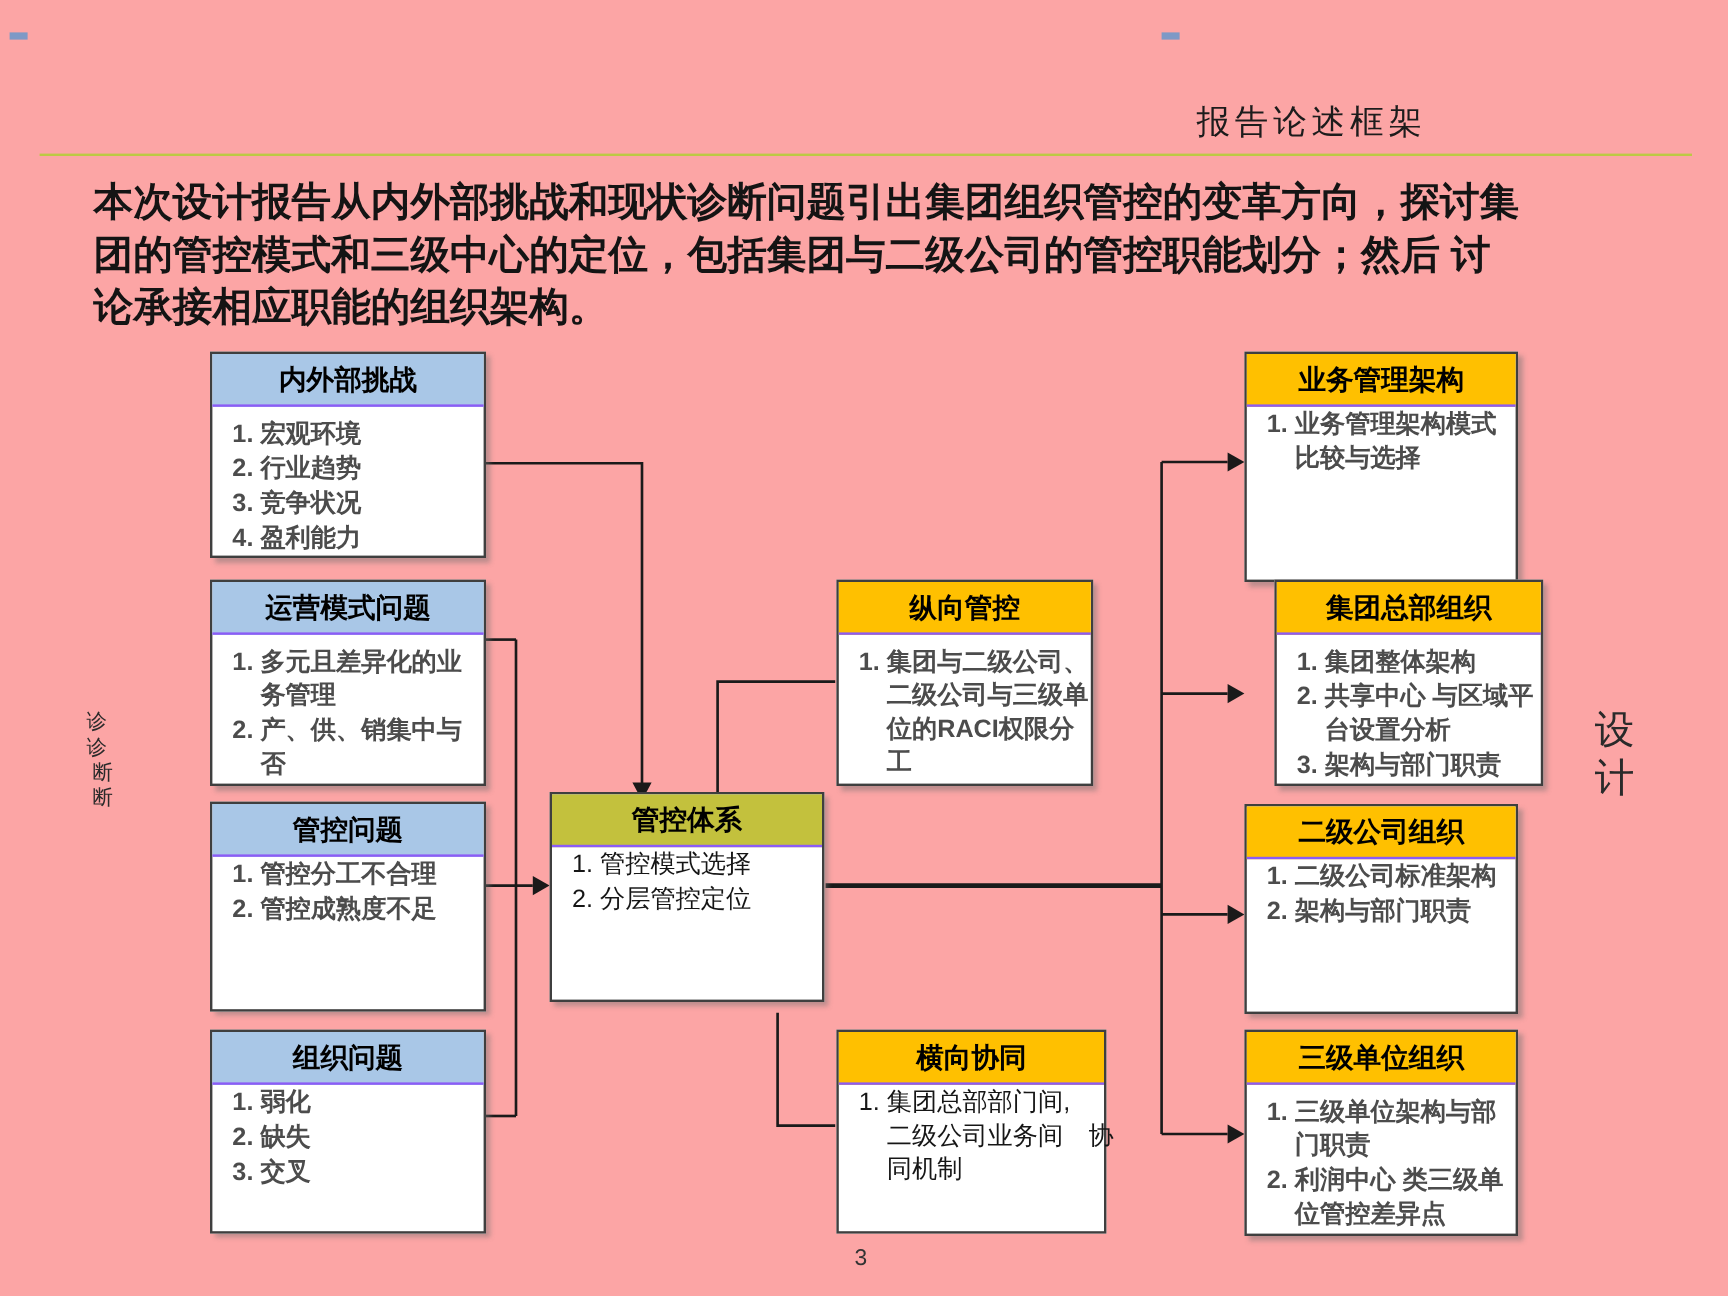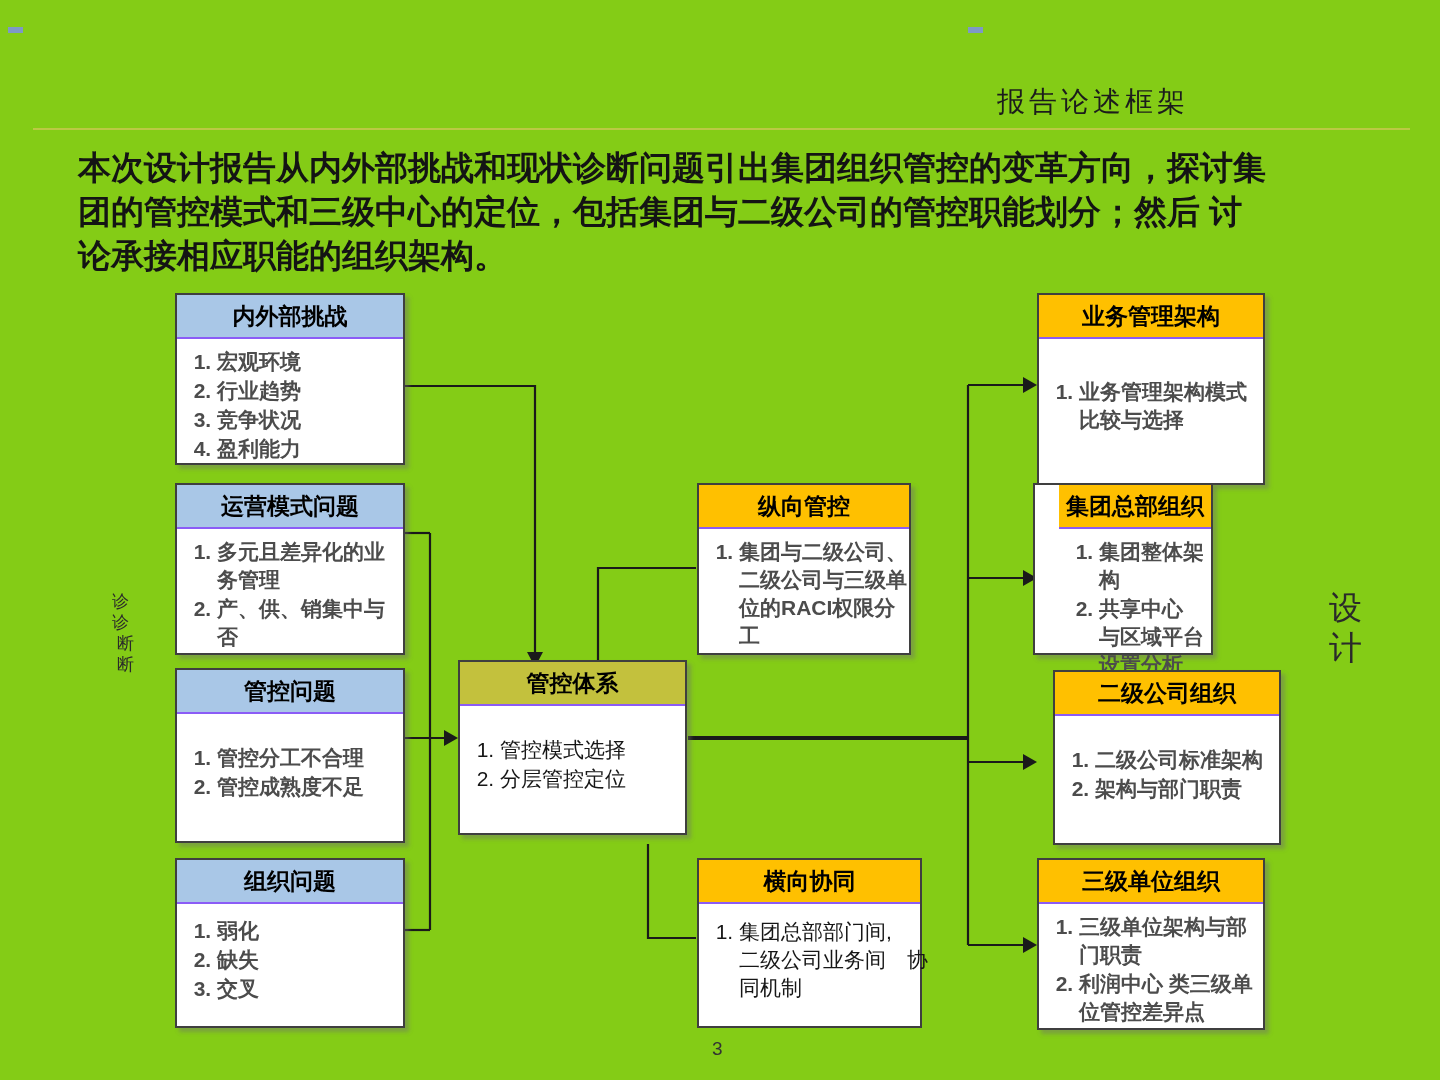--- a/index.html
+++ b/index.html
@@ -1,41 +1,41 @@
 <!DOCTYPE html>
 <html><head>
 <meta charset="utf-8">
 <style>
   html,body{margin:0;padding:0;background:#fff;}
-  #slide{position:relative;width:1440px;height:1080px;background:#84cc16;overflow:hidden;
+  #slide{position:relative;width:1440px;height:1080px;background:#fca5a5;overflow:hidden;
          font-family:"Liberation Sans","DejaVu Sans",sans-serif;color:#1a1a1a;}
   .corner-mark{position:absolute;width:15px;height:6px;background:#7e99c6;}
   #slide-title{position:absolute;left:997px;top:83px;font-size:28px;letter-spacing:4px;color:#1c1c1c;}
   #title-rule{position:absolute;left:33px;top:128px;width:1377px;height:2px;background:#bcc944;}
   #intro{position:absolute;left:78px;top:146px;width:1330px;font-size:33px;line-height:44px;
          font-weight:600;color:#141414;white-space:pre-line;}
   #page-num{position:absolute;left:712px;top:1038px;font-size:19px;color:#333;}
 
   .vlabel{position:absolute;word-break:break-all;color:#2a2a2a;}
-  #diag-label{left:72px;top:591px;width:20px;font-size:17px;line-height:21px;margin-left:40px;}
+  #diag-label{left:72px;top:591px;width:20px;font-size:17px;line-height:21px;}
   #diag-label .part2{display:inline-block;margin-left:5px;}
   #design-label{left:1326px;top:588px;width:36px;font-size:33px;line-height:40px;font-weight:500;text-align:right;}
 
   .box{position:absolute;box-sizing:border-box;border:2px solid #3f3f3f;background:#fff;
        box-shadow:4px 4px 4px rgba(110,110,110,.45);display:flex;flex-direction:column;}
   .box-header{flex:0 0 auto;border-bottom:2px solid #8b5cf6;text-align:center;font-weight:bold;
               font-size:23px;color:#000;padding:6px 0 5px;}
   .hdr-blue{background:#a9c7e7;}
   .hdr-orange{background:#ffc000;}
   .hdr-olive{background:#c3c13d;}
   .box-body{flex:1 1 auto;padding:8px 2px 4px 6px;overflow:visible;}
   .box-body ol{margin:0;padding-left:34px;font-size:21px;line-height:28px;color:#4c4c4c;
                font-weight:600;}
   .box-body li{margin:1px 0;white-space:pre-line;}
-  .center-body{display:flex;flex-direction:column;justify-content:center;padding-top:0;padding-bottom:10px;}
+  .center-body{display:flex;flex-direction:column;padding-top:0;padding-bottom:10px;}
   .dark-list ol{color:#161616;font-weight:400;}
   .overflow-list li{width:216px;}
 
   #connectors{position:absolute;left:0;top:0;width:1440px;height:1080px;pointer-events:none;}
   #connectors path{fill:none;stroke:#1a1a1a;stroke-width:2.2;}
   #connectors path.thick{stroke-width:4;}
   #connectors polygon{fill:#1a1a1a;stroke:none;}
 </style>
 </head>
 <body>
@@ -152,32 +152,32 @@
 
   <div class="box" style="left:1037px;top:293px;width:228px;height:192px;">
     <div class="box-header hdr-orange">业务管理架构</div>
     <div class="box-body center-body">
       <ol>
         <li>业务管理架构模式比较与选择</li>
       </ol>
     </div>
   </div>
 
-  <div class="box" style="left:1033px;top:483px;width:180px;height:172px;padding-left:24px;">
+  <div class="box" style="left:1062px;top:483px;width:224px;height:172px;">
     <div class="box-header hdr-orange">集团总部组织</div>
     <div class="box-body">
       <ol>
         <li>集团整体架构</li>
         <li>共享中心 与区域平台设置分析</li>
         <li>架构与部门职责</li>
       </ol>
     </div>
   </div>
 
-  <div class="box" style="left:1037px;top:670px;width:228px;height:175px;margin-left:16px;">
+  <div class="box" style="left:1037px;top:670px;width:228px;height:175px;">
     <div class="box-header hdr-orange">二级公司组织</div>
     <div class="box-body center-body">
       <ol>
         <li>二级公司标准架构</li>
         <li>架构与部门职责</li>
       </ol>
     </div>
   </div>
 
   <div class="box" style="left:1037px;top:858px;width:228px;height:172px;">

